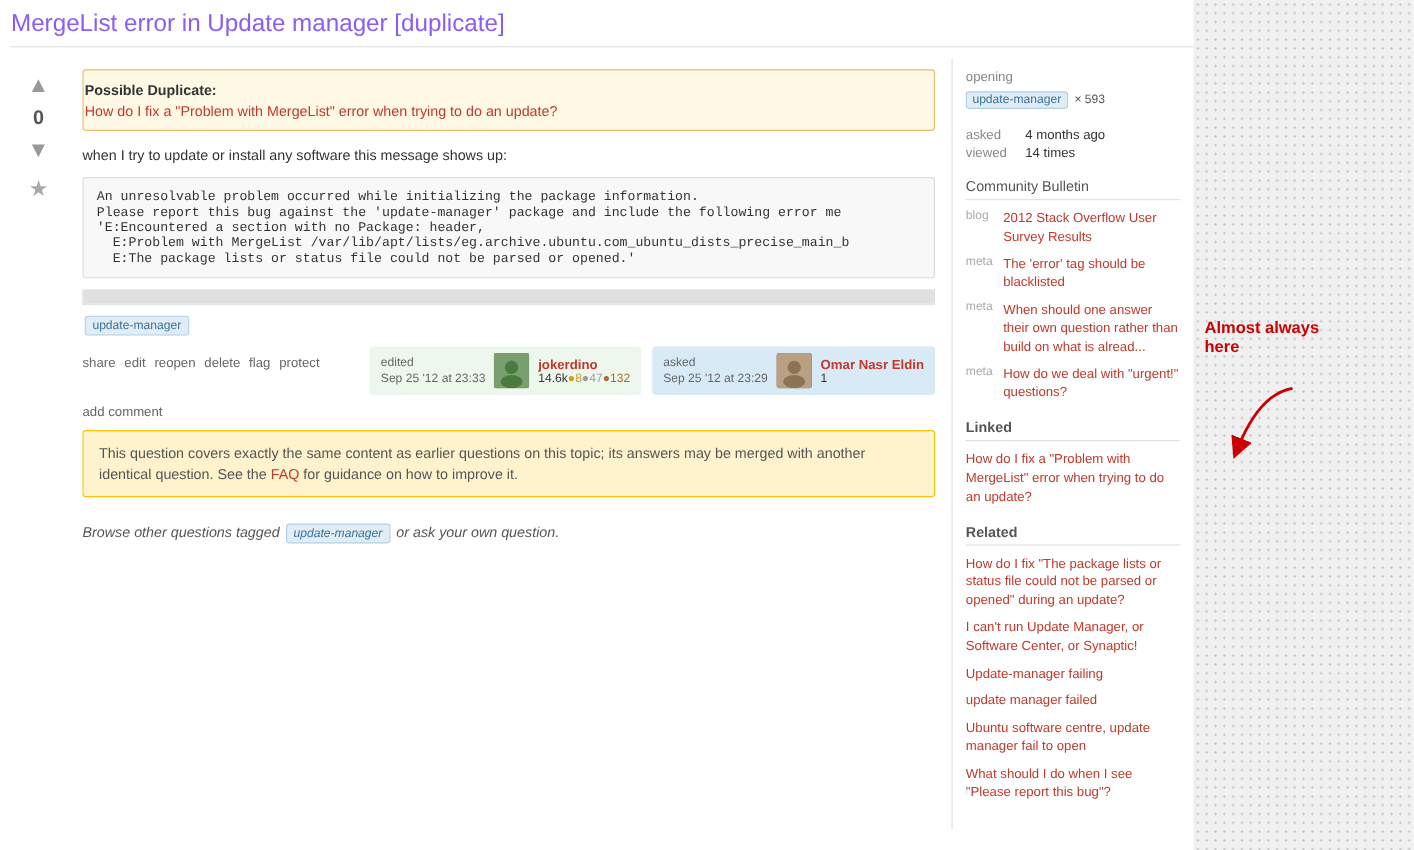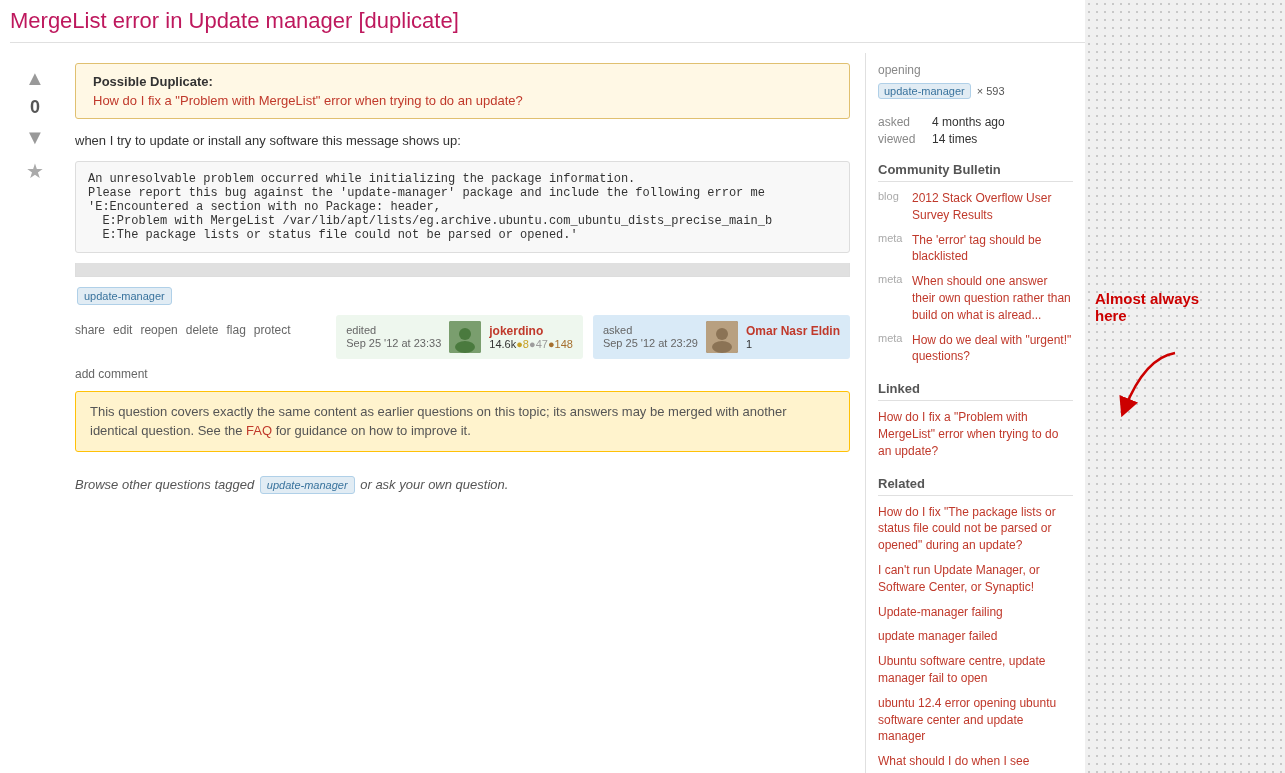--- a/index.html
+++ b/index.html
@@ -54,30 +54,30 @@
     }
     
     .main-content {
       flex: 1;
       padding: 10px 15px;
       min-width: 0;
     }
     .question-title {
       font-size: 22px;
       font-weight: normal;
-      color: #be185d;
+      color: #8b5cf6;
       margin-bottom: 10px;
       padding-bottom: 8px;
       border-bottom: 1px solid #e0e0e0;
     }
     .possible-duplicate-box {
       background: #fff8e5;
       border: 1px solid #e0c070;
       border-radius: 3px;
-      padding: 10px 17px;
+      padding: 10px 1px;
       margin-bottom: 12px;
     }
     .possible-duplicate-box .dup-title {
       font-weight: bold;
       margin-bottom: 4px;
     }
     .possible-duplicate-box a {
       color: #c0392b;
       text-decoration: none;
     }
@@ -249,21 +249,21 @@
     }
     .asked-row .label {
       color: #888;
       width: 48px;
     }
     .asked-row .value {
       color: #333;
     }
     .community-bulletin-title {
       font-size: 13px;
-      font-weight: bold;
+      font-weight: normal;
       color: #555;
       margin-bottom: 8px;
       padding-bottom: 4px;
       border-bottom: 1px solid #e0e0e0;
     }
     .bulletin-item {
       display: flex;
       gap: 6px;
       margin-bottom: 8px;
       font-size: 12px;
@@ -361,21 +361,21 @@
                   <circle cx="16" cy="13" r="6" fill="#4a7a3e"></circle>
                   <ellipse cx="16" cy="26" rx="10" ry="6" fill="#4a7a3e"></ellipse>
                 </svg>
               </div>
               <div>
                 <a class="username" href="#">jokerdino</a>
                 <div class="rep-badges">
                   <span>14.6k</span>
                   <span class="badge-gold">●<span>8</span></span>
                   <span class="badge-silver">●<span>47</span></span>
-                  <span class="badge-bronze">●<span>148</span></span>
+                  <span class="badge-bronze">●<span>132</span></span>
                 </div>
               </div>
             </div>
 
             <div class="user-card">
               <div>
                 <span class="action-text">asked</span>
                 <span class="timestamp">Sep 25 '12 at 23:29</span>
               </div>
               <div class="user-avatar" style="background: #8b7355;">
@@ -474,23 +474,20 @@
             <div class="related-item">
               <a href="#">Update-manager failing</a>
             </div>
             <div class="related-item">
               <a href="#">update manager failed</a>
             </div>
             <div class="related-item">
               <a href="#">Ubuntu software centre, update manager fail to open</a>
             </div>
             <div class="related-item">
-              <a href="#">ubuntu 12.4 error opening ubuntu software center and update manager</a>
-            </div>
-            <div class="related-item">
               <a href="#">What should I do when I see "Please report this bug"?</a>
             </div>
           </div>
 
         </div>
       </div>
 
     </div>
   </div>
 

